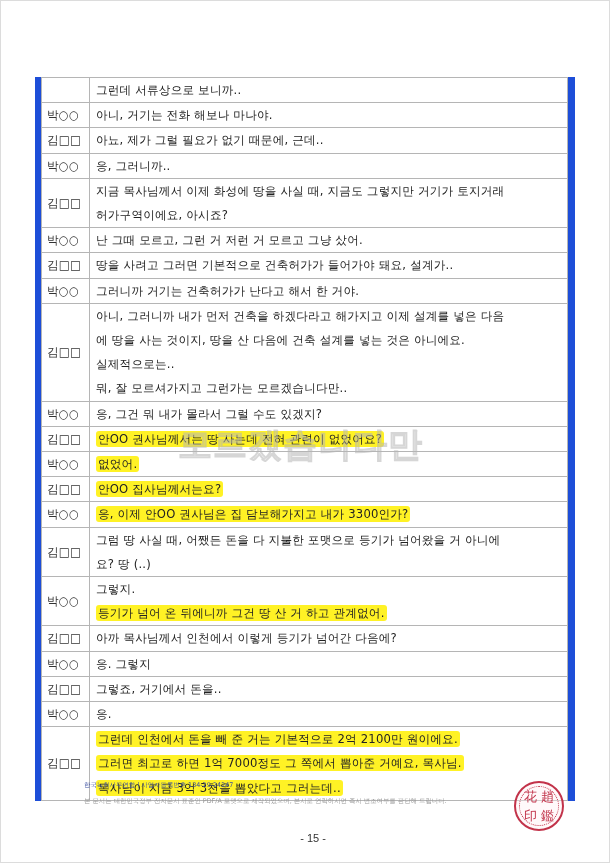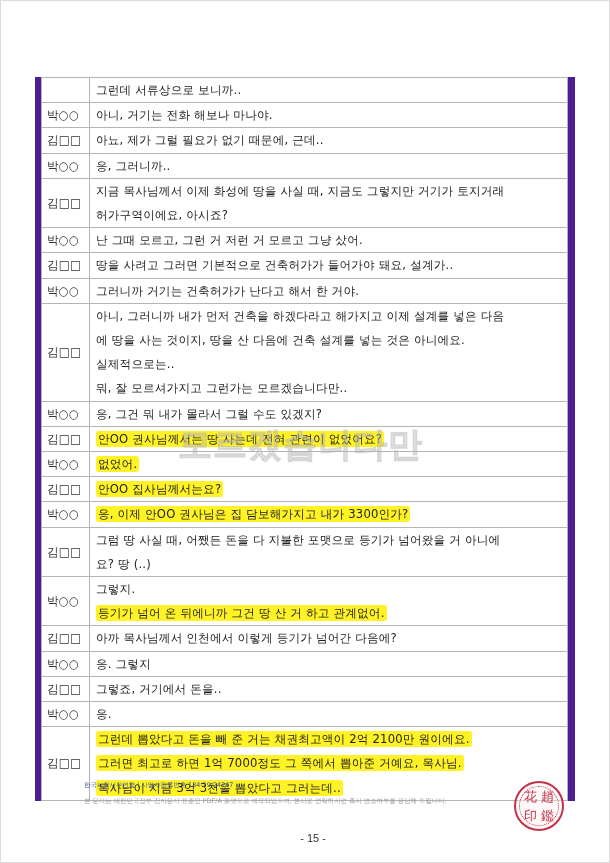--- a/index.html
+++ b/index.html
@@ -6,21 +6,21 @@
   body {
     width: 610px; height: 863px; background: #ffffff; position: relative; overflow: hidden;
     font-family: "DejaVu Sans", "Liberation Sans", sans-serif; color: #222;
   }
   .page-frame {
     position: absolute; left: 0; top: 0; width: 608px; height: 861px;
     border: 1px solid #dcdcdc;
   }
   .table-wrap {
     position: absolute; left: 35px; top: 77px; width: 540px;
-    background: #4c1d95; padding: 0 7px 0 6px; box-sizing: border-box;
+    background: #1d4ed8; padding: 0 7px 0 6px; box-sizing: border-box;
   }
   table.transcript {
     width: 100%; border-collapse: collapse; background: #fff; table-layout: fixed;
   }
   table.transcript td {
     border: 1px solid #b5b5b5; font-size: 11.6px; line-height: 24.2px;
     padding: 0 0 0 6px; vertical-align: middle; letter-spacing: 0.2px;
   }
   table.transcript td.spk { width: 42px; padding-left: 5px; color: #333; white-space: nowrap; }
   table.transcript tr:first-child td { border-top: 1px solid #b5b5b5; }
@@ -188,21 +188,21 @@
         </tr>
         <tr>
           <td class="spk">박○○</td>
           <td>
             <span class="line"><span>응.</span></span>
           </td>
         </tr>
         <tr>
           <td class="spk">김□□</td>
           <td>
-            <span class="line"><span class="hl">그런데 뽑았다고 돈을 빼 준 거는 채권최고액이 2억 2100만 원이에요.</span></span>
+            <span class="line"><span class="hl">그런데 인천에서 돈을 빼 준 거는 기본적으로 2억 2100만 원이에요.</span></span>
             <span class="line"><span class="hl">그러면 최고로 하면 1억 7000정도 그 쪽에서 뽑아준 거예요, 목사님.</span></span>
             <span class="line"><span class="hl">목사님이 지금 3억 3천을 뽑았다고 그러는데..</span></span>
           </td>
         </tr>
       </tbody>
   </table>
 </div>
 
 <div class="watermark">모르겠습니다만</div>
 

